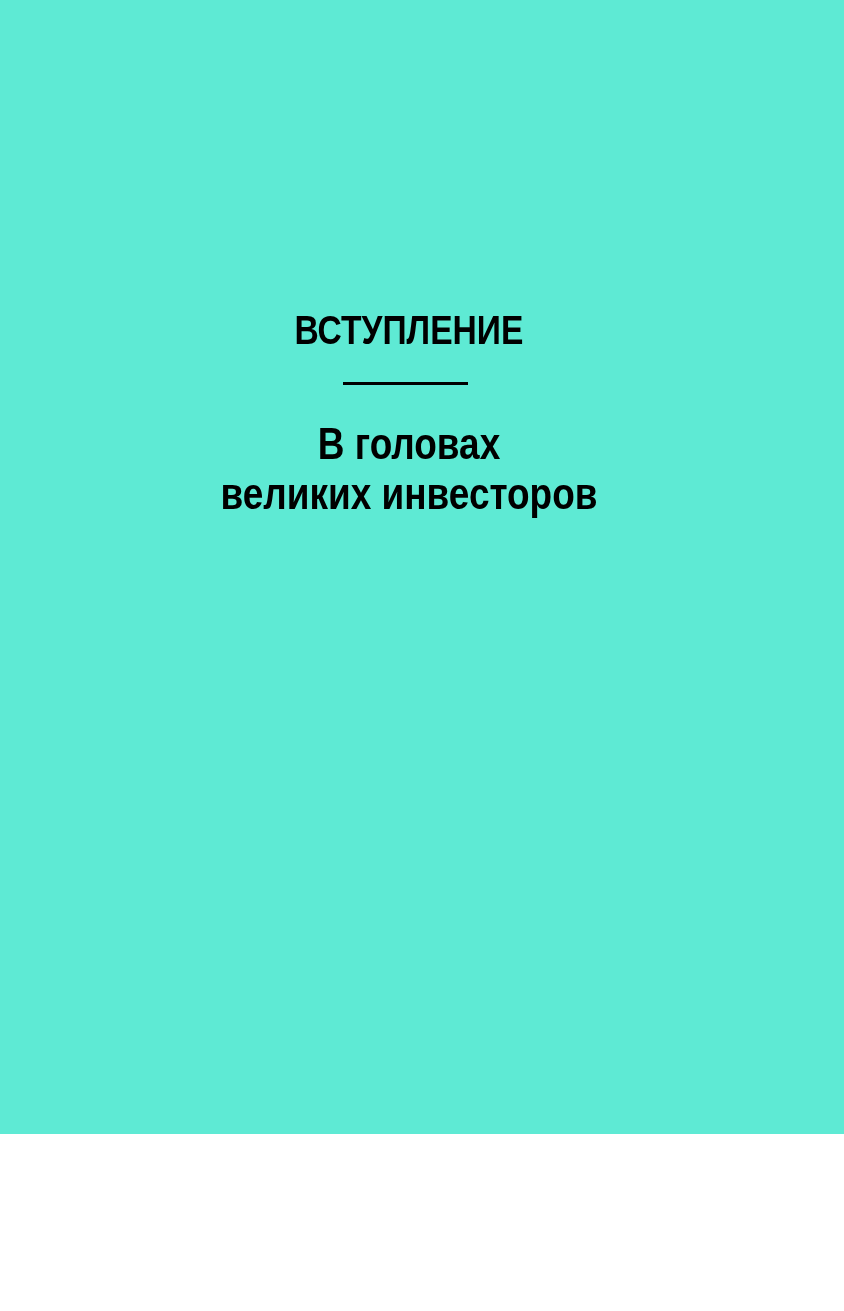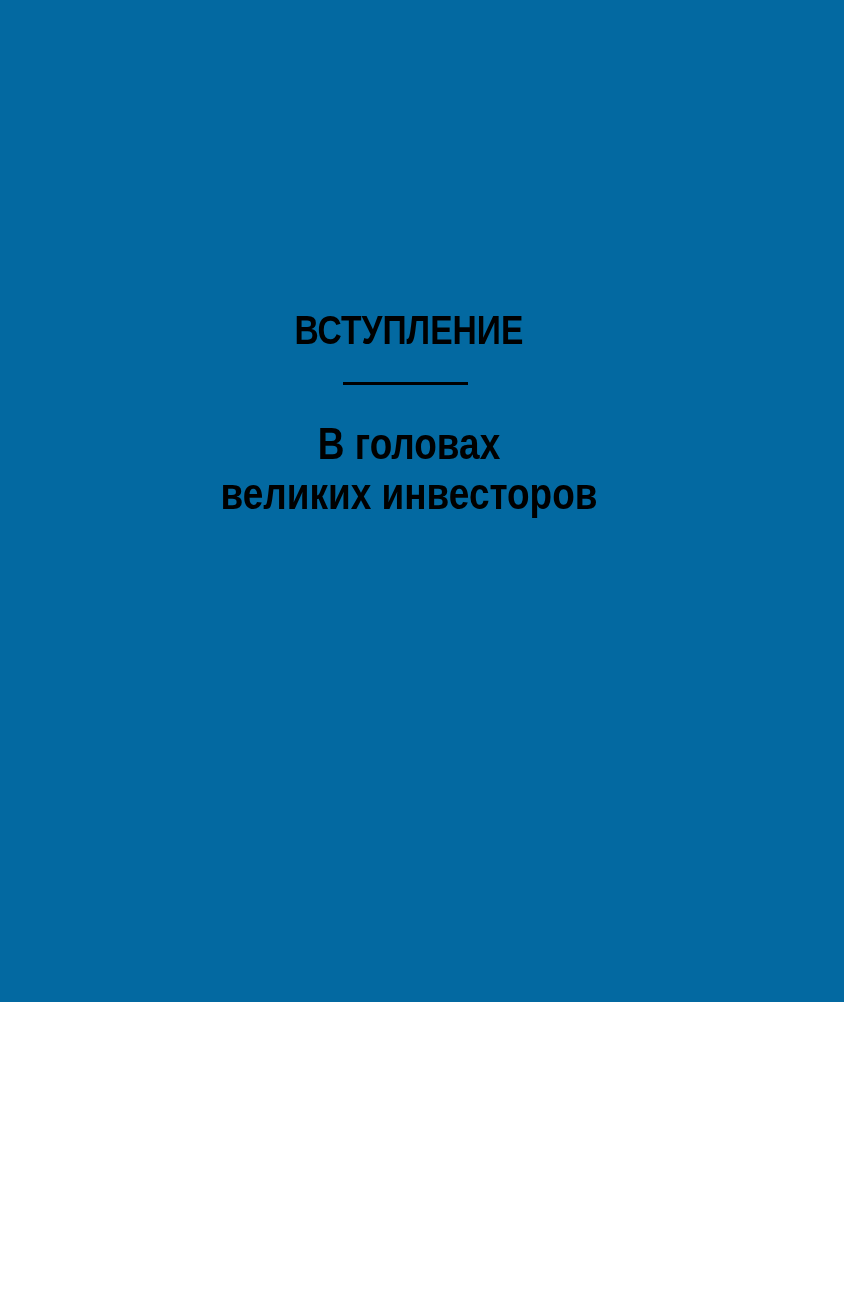--- a/index.html
+++ b/index.html
@@ -3,22 +3,22 @@
 <meta charset="utf-8">
 <style>
   html, body {
     margin: 0;
     padding: 0;
     background: #ffffff;
   }
   .page {
     position: relative;
     width: 844px;
-    height: 1002px;
-    background: #0369a1;
+    height: 1134px;
+    background: #5eead4;
     color: #000000;
     font-family: "Liberation Sans", sans-serif;
     overflow: hidden;
   }
   
   .kicker {
     position: absolute;
     top: 310px;
     left: 0;
     width: 818px;

